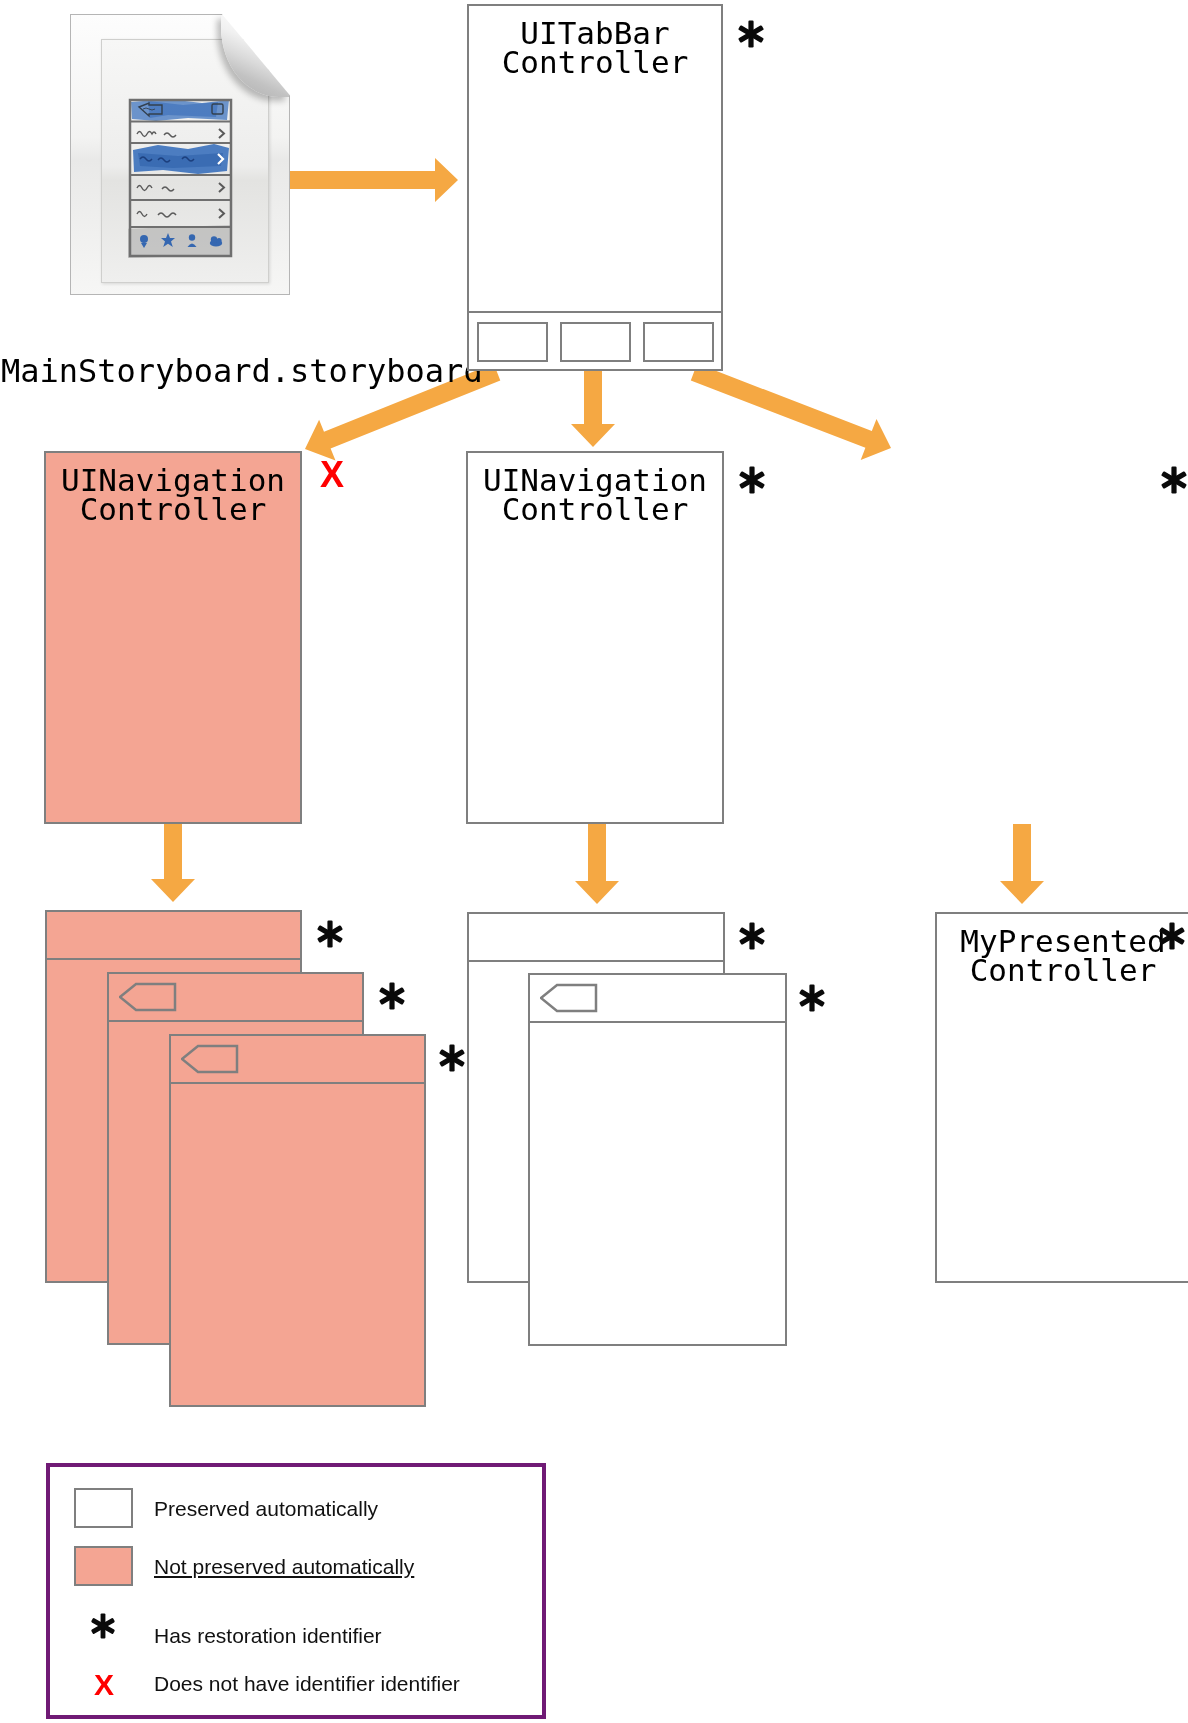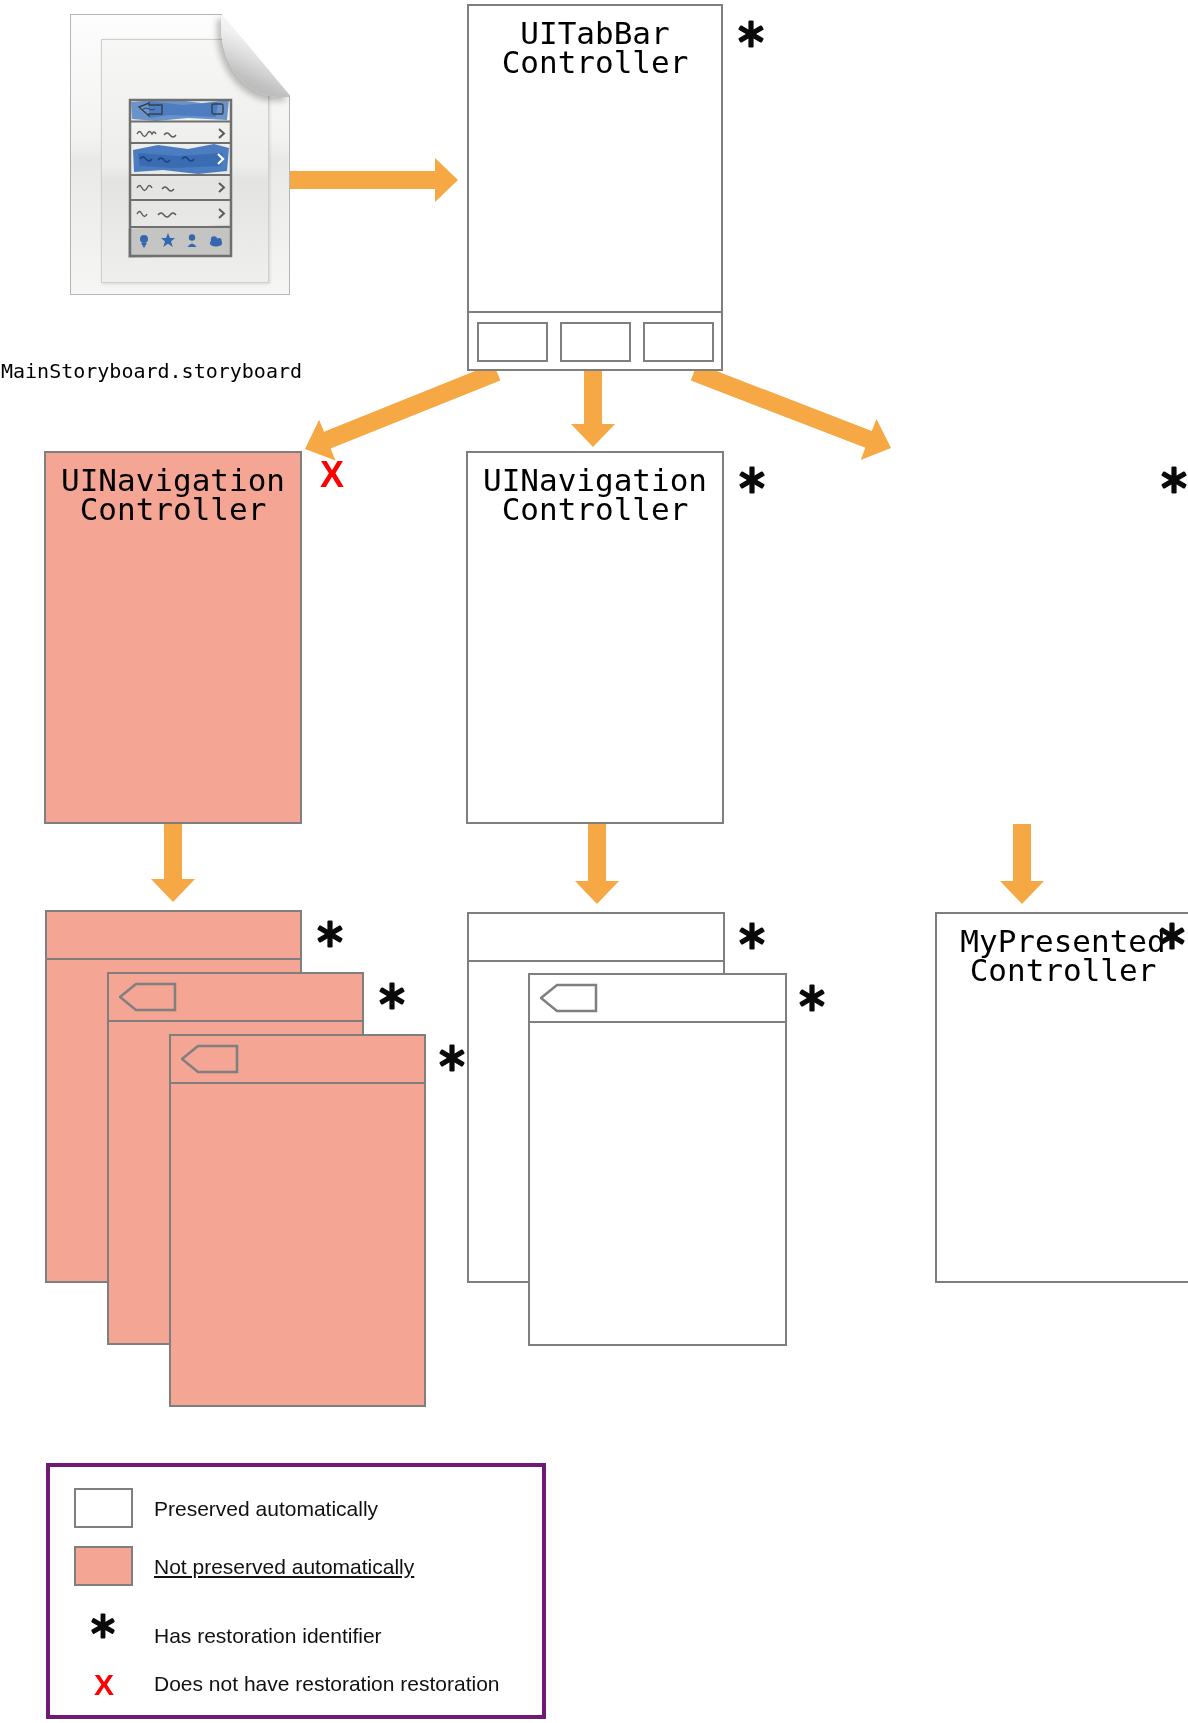--- a/index.html
+++ b/index.html
@@ -19,21 +19,21 @@
     box-shadow:2px 3px 7px rgba(0,0,0,.28);
     clip-path:polygon(0 0,69% 0,100% 29%,100% 100%,0 100%);}
   .sheet{position:absolute;left:30px;top:24px;width:166px;height:242px;
     background:linear-gradient(180deg,#f7f7f6 0%,#ededec 52%,#e3e3e1 58%,#efefee 100%);
     border:1px solid #cfcfcd;box-shadow:1px 1px 3px rgba(0,0,0,.12);}
   .sketch{position:absolute;left:57px;top:83px;width:105px;height:164px;}
   .curl{position:absolute;left:150px;top:0;width:68px;height:82px;
     background:linear-gradient(205deg,#ffffff 12%,#f1f1f1 38%,#dadada 56%,#c2c2c2 72%,#ababab 100%);
     border-radius:0 0 0 85%;
     box-shadow:-4px 4px 6px rgba(0,0,0,.25);}
-  .file-label{position:absolute;left:1px;top:332px;z-index:2;font-size:20px;line-height:30px;color:#000;white-space:nowrap;margin-top:24px;}
+  .file-label{position:absolute;left:1px;top:332px;z-index:2;font-size:32px;line-height:30px;color:#000;white-space:nowrap;margin-top:24px;}
   
   .box{position:absolute;box-sizing:border-box;background:#fff;border:2px solid var(--border);
        z-index:2;text-align:center;color:#000;font-size:31px;line-height:29px;padding-top:13px;}
   .box.salmon{background:var(--salmon);}
   .box span{display:block;}
   .tabstrip{position:absolute;left:-2px;right:-2px;bottom:-2px;height:60px;box-sizing:border-box;
             border:2px solid var(--border);}
   .tsq{position:absolute;top:9px;width:71px;height:40px;box-sizing:border-box;border:2px solid var(--border);}
   
   .view{position:absolute;box-sizing:border-box;border:2px solid var(--border);background:#fff;z-index:2;}
@@ -240,16 +240,16 @@
     <div class="lbl" style="top:87px;text-decoration:underline;">Not preserved automatically</div>
     <svg class="ast" style="top:146px;" viewBox="0 0 28 28">
         <g fill="#0a0a0a">
           <rect x="11.4" y="0.5" width="5.2" height="27" rx="1.2"></rect>
           <rect x="11.4" y="0.5" width="5.2" height="27" rx="1.2" transform="rotate(60 14 14)"></rect>
           <rect x="11.4" y="0.5" width="5.2" height="27" rx="1.2" transform="rotate(120 14 14)"></rect>
         </g>
       </svg>
     <div class="lbl" style="top:156px;">Has restoration identifier</div>
     <div class="xmark">X</div>
-    <div class="lbl" style="top:204px;">Does not have restoration restoration</div>
+    <div class="lbl" style="top:204px;">Does not have identifier identifier</div>
   </div>
 
 </div>
 
 </body></html>

